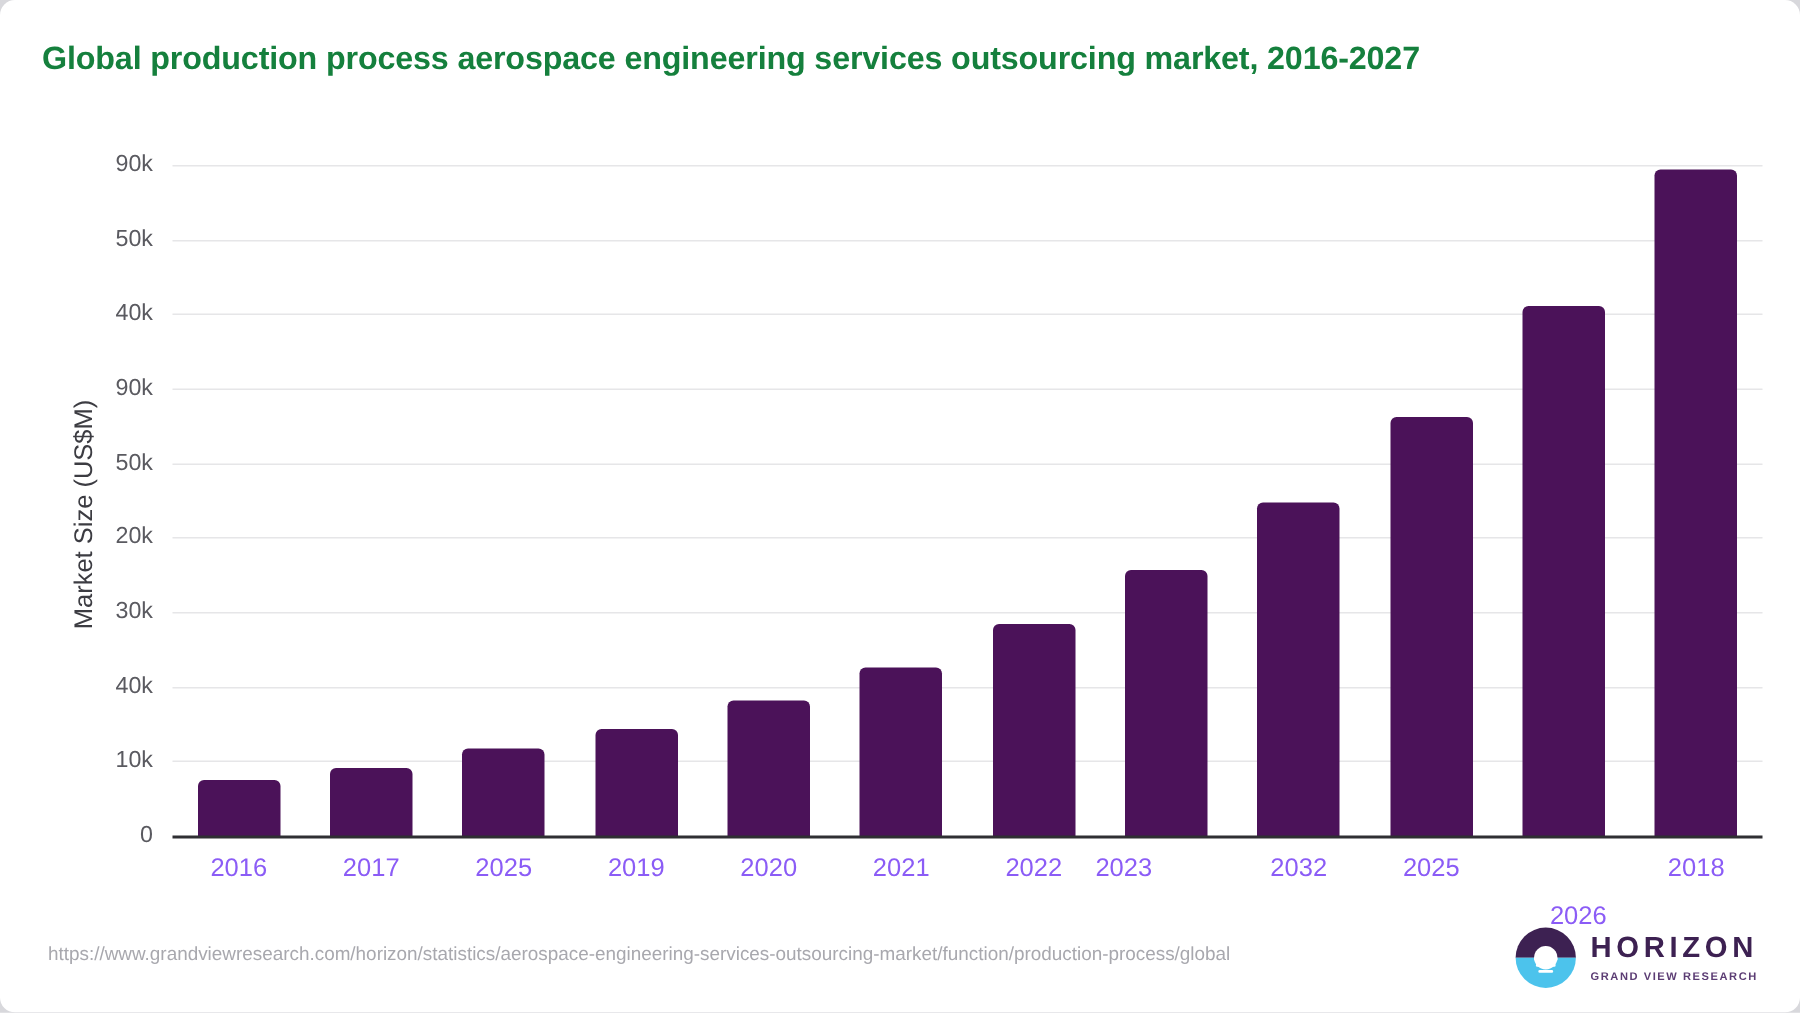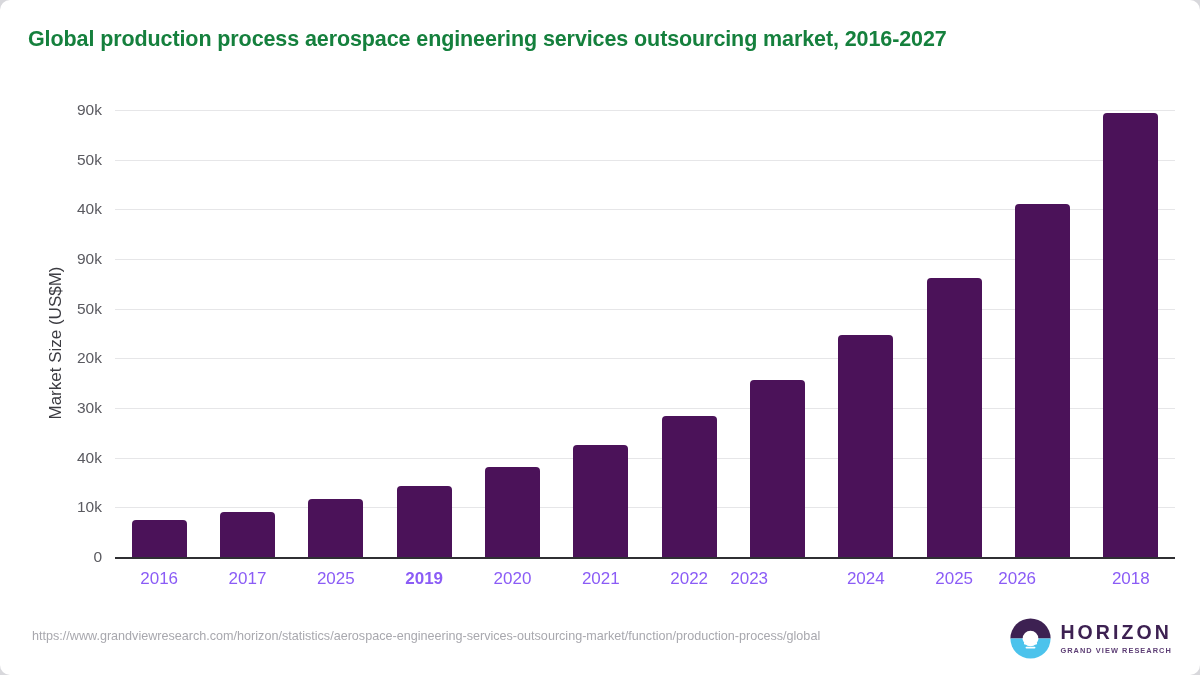--- a/index.html
+++ b/index.html
@@ -240,28 +240,28 @@
         <div class="bar" title="2027: 89600" style="height: 445.013px; background: rgb(75, 18, 89);"></div>
       </div>
     </div>
 
   <div id="axis-baseline"></div>
 
   <div id="xticks">
       <div class="xtick-label" style="left: 0px; width: 88.3333px;">2016</div>
       <div class="xtick-label" style="left: 88.3333px; width: 88.3333px;">2017</div>
       <div class="xtick-label" style="left: 176.667px; width: 88.3333px;">2025</div>
-      <div class="xtick-label" style="left: 265px; width: 88.3333px; font-weight: bold;">2019</div>
+      <div class="xtick-label" style="left: 265px; width: 88.3333px;">2019</div>
       <div class="xtick-label" style="left: 353.333px; width: 88.3333px;">2020</div>
       <div class="xtick-label" style="left: 441.667px; width: 88.3333px;">2021</div>
       <div class="xtick-label" style="left: 530px; width: 88.3333px;">2022</div>
       <div class="xtick-label" style="left: 590px; width: 88.3333px;">2023</div>
-      <div class="xtick-label" style="left: 706.667px; width: 88.3333px;">2024</div>
+      <div class="xtick-label" style="left: 706.667px; width: 88.3333px;">2032</div>
       <div class="xtick-label" style="left: 795px; width: 88.3333px;">2025</div>
-      <div class="xtick-label" style="left: 858px; width: 88.3333px;">2026</div>
+      <div class="xtick-label" style="left: 893px; width: 88.3333px; margin-top: 32px;">2026</div>
       <div class="xtick-label" style="left: 971.667px; width: 88.3333px;">2018</div>
     </div>
 
   <div id="logo">
     <svg id="logo-mark" viewBox="0 0 100 100">
       <defs>
         <clipPath id="topHalf">
             <rect x="0" y="0" width="100" height="50"></rect>
           </clipPath>
         <clipPath id="botHalf">

